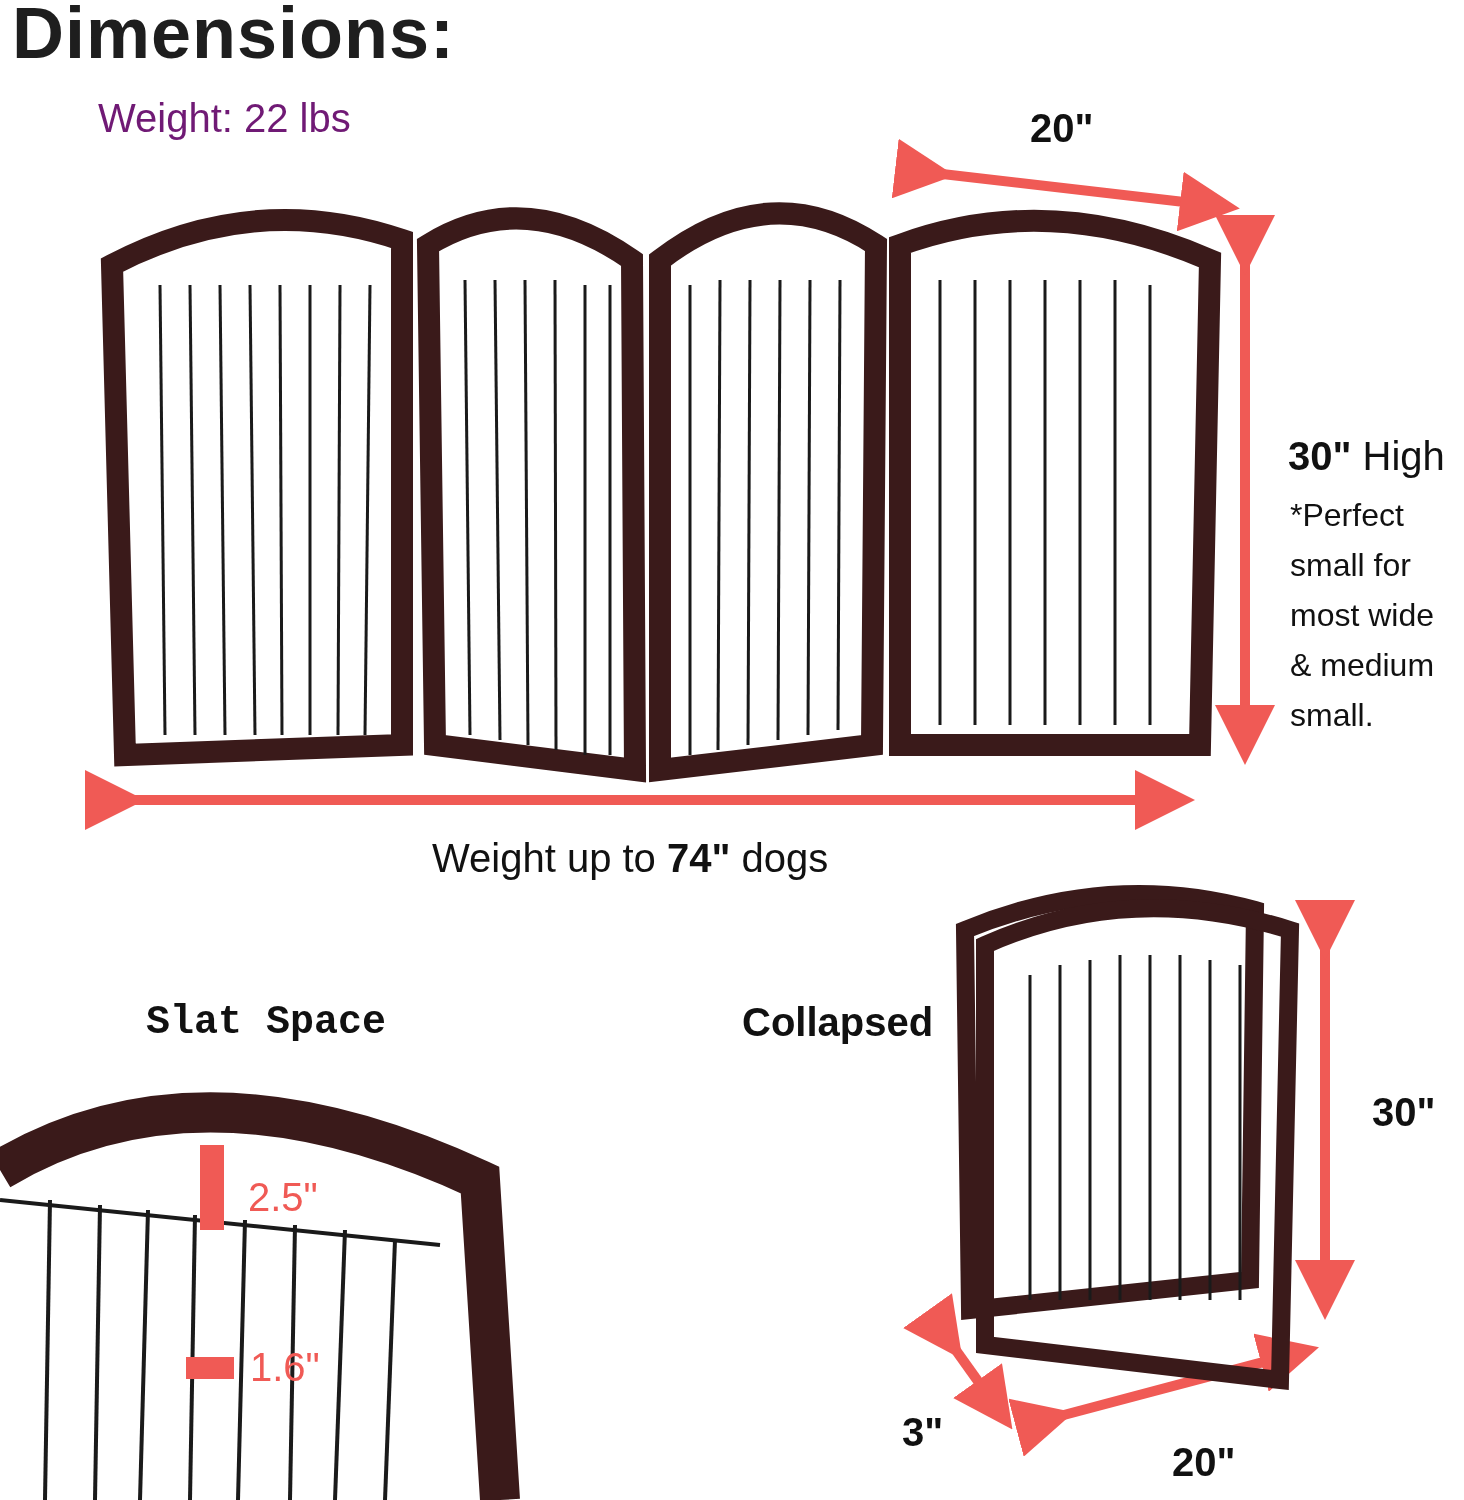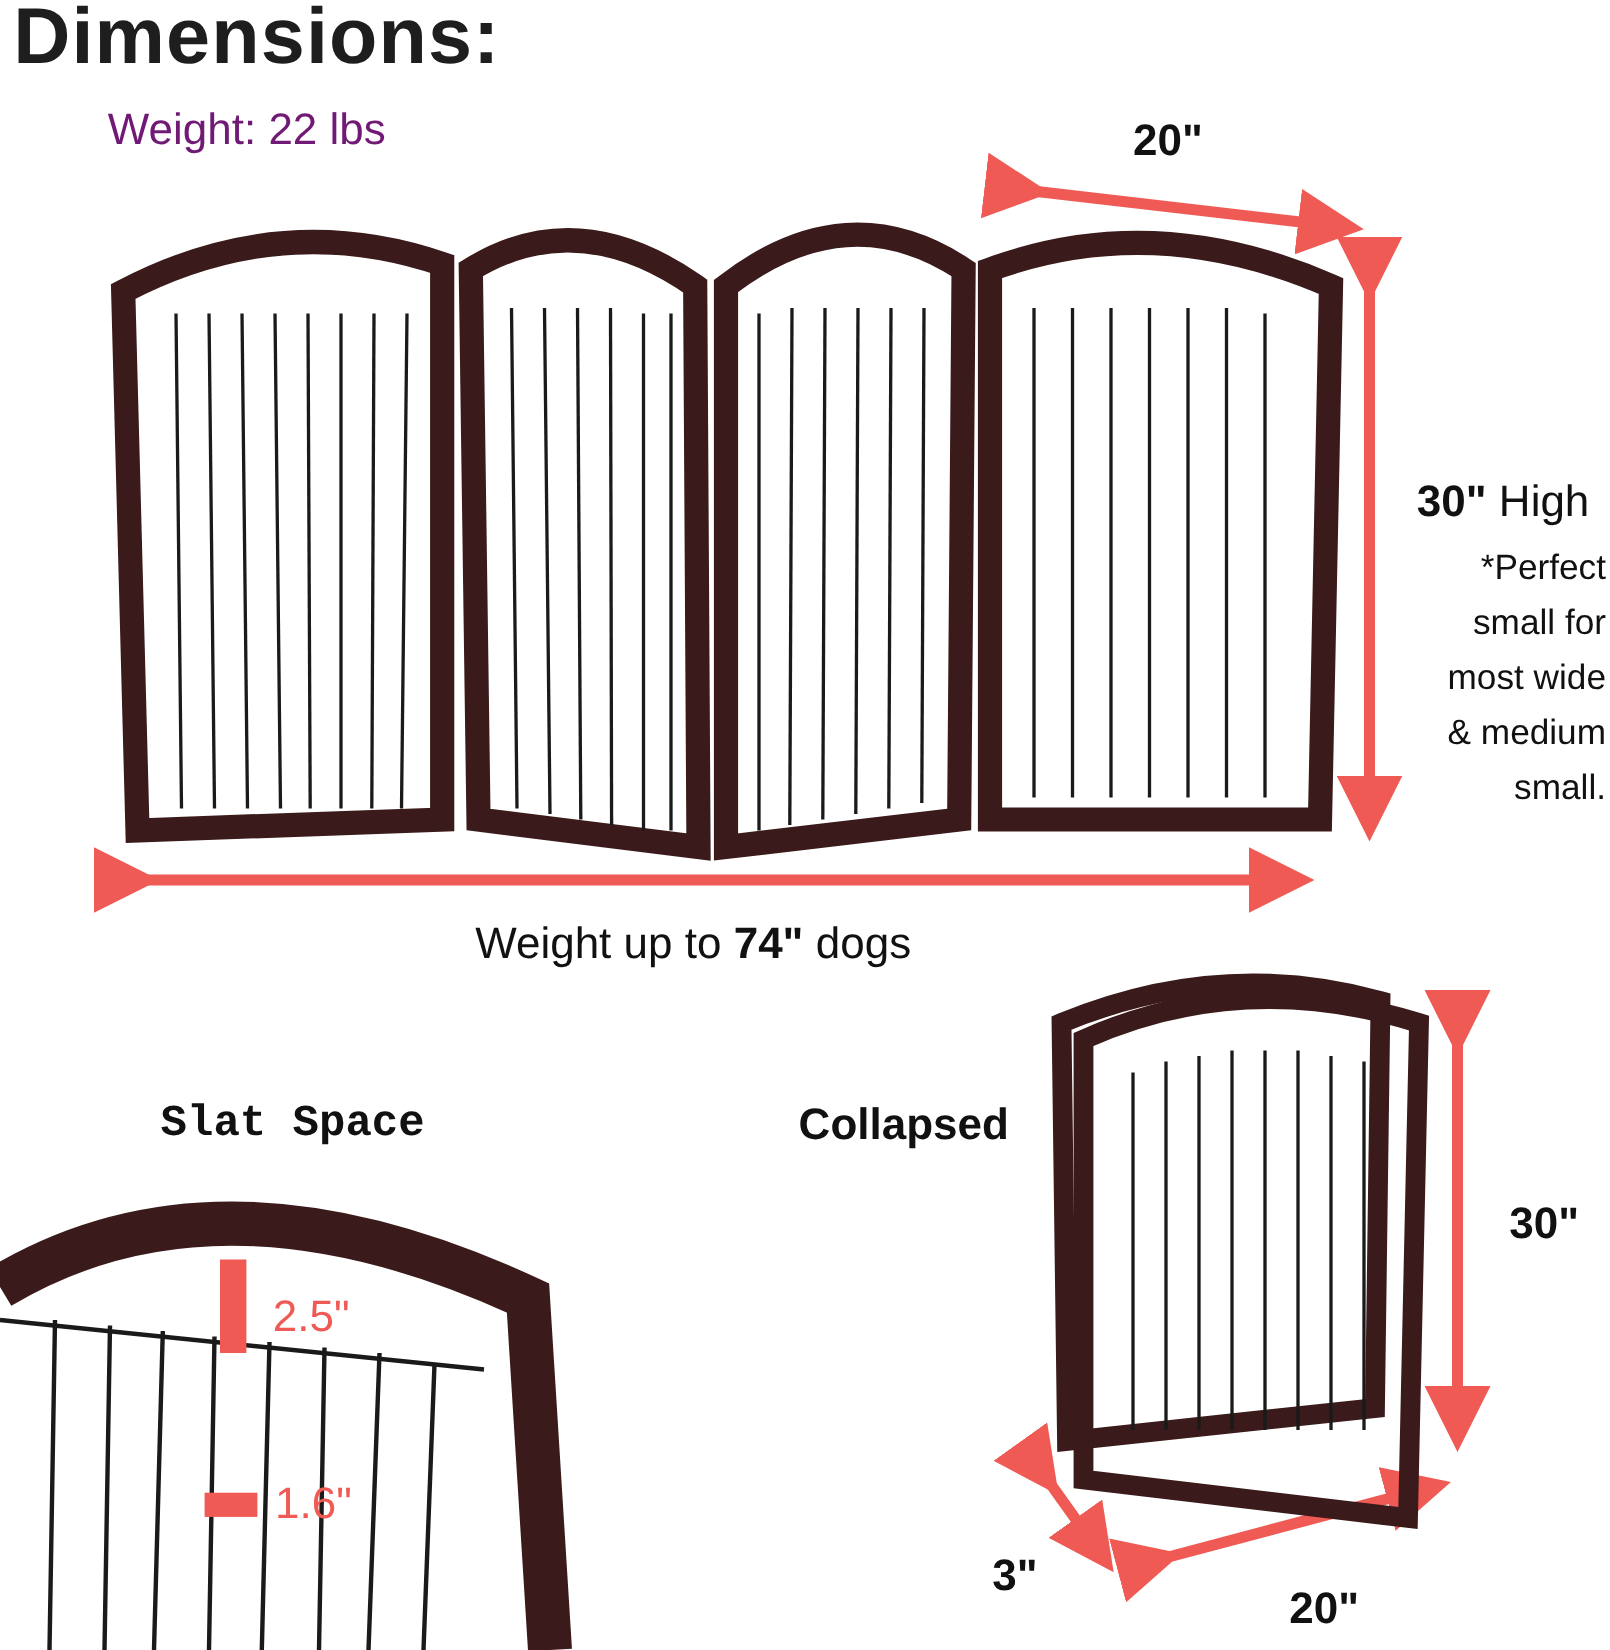--- a/index.html
+++ b/index.html
@@ -104,29 +104,29 @@
       <line x1="1120" y1="955" x2="1120" y2="1300"></line>
       <line x1="1150" y1="955" x2="1150" y2="1300"></line>
       <line x1="1180" y1="955" x2="1180" y2="1300"></line>
       <line x1="1210" y1="960" x2="1210" y2="1300"></line>
       <line x1="1240" y1="965" x2="1240" y2="1300"></line>
   </g>
 </svg>
 
 <div class="abs lbl dim-bold" style="left:1030px;top:106px;">20"</div>
 <div class="abs lbl" style="left:1288px;top:434px;"><span class="dim-bold">30"</span> <span>High</span></div>
-<div class="abs" style="left:1290px;top:490px;width:170px;text-align:right;font-size:32px;line-height:50px;">
+<div class="abs" style="left:1290px;top:490px;width:170px;text-align:left;font-size:32px;line-height:50px;">
   <div>*Perfect</div>
   <div>small for</div>
   <div>most wide</div>
   <div>&amp; medium</div>
   <div>small.</div>
 </div>
 <div class="abs lbl" style="left:432px;top:836px;"><span>Weight up to</span> <span class="dim-bold">74"</span> <span>dogs</span></div>
 
 <div class="abs lbl dim-bold" style="left:146px;top:1000px;font-family:Liberation Mono, monospace;">Slat Space</div>
 <div class="abs lbl red" style="left:248px;top:1175px;">2.5"</div>
 <div class="abs lbl red" style="left:250px;top:1345px;">1.6"</div>
 
-<div class="abs lbl dim-bold" style="left:726px;top:1000px;">Collapsed</div>
+<div class="abs lbl dim-bold" style="left:742px;top:1000px;">Collapsed</div>
 <div class="abs lbl dim-bold" style="left:1372px;top:1090px;">30"</div>
 <div class="abs lbl dim-bold" style="left:902px;top:1410px;">3"</div>
 <div class="abs lbl dim-bold" style="left:1172px;top:1440px;">20"</div>
 
 </body></html>

